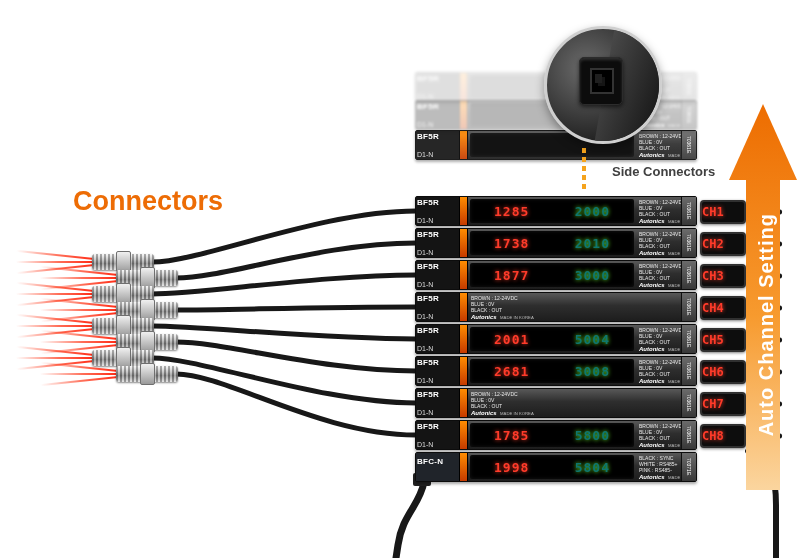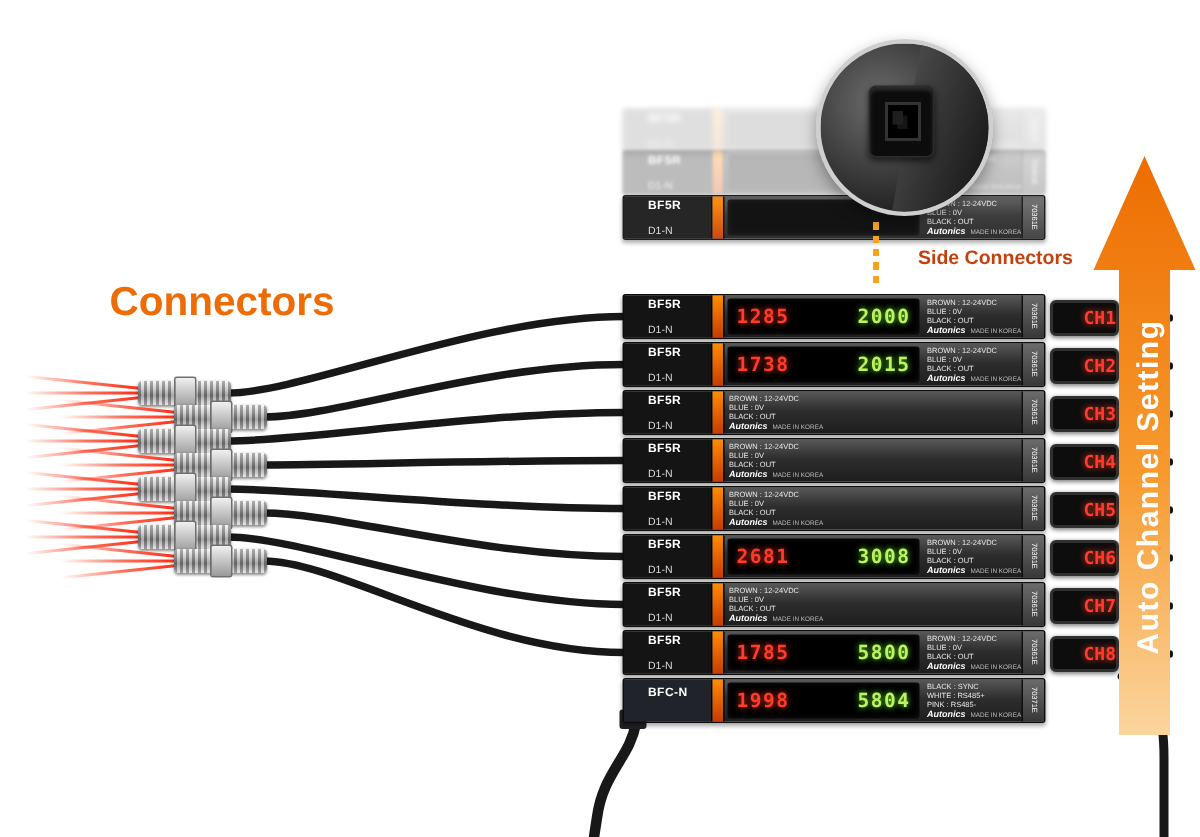--- a/index.html
+++ b/index.html
@@ -31,47 +31,47 @@
   .b3{transform:rotate(-6deg) translateY(3px);}
 
   
   .amp-stack{position:absolute;left:415px;top:196px;z-index:10;}
   .ghost-stack{position:absolute;left:415px;top:130px;z-index:5;}
   .amp-row{width:282px;height:30px;box-sizing:border-box;display:flex;align-items:stretch;
      background:linear-gradient(180deg,#585858 0%,#2e2e2e 45%,#1d1d1d 100%);
      border:1px solid #0c0c0c;border-radius:2px;margin-bottom:2px;
      box-shadow:0 2px 3px rgba(0,0,0,.35);}
   .amp-left{width:42px;background:#141414;color:#fff;display:flex;flex-direction:column;
-     justify-content:center;padding-left:16px;gap:10px;border-right:1px solid #000;}
+     justify-content:center;padding-left:1px;gap:10px;border-right:1px solid #000;}
   .amp-model{font-size:8px;font-weight:bold;letter-spacing:.3px;line-height:8px;}
   .amp-sub{font-size:7px;color:#ddd;line-height:7px;}
   .amp-led{width:7px;background:linear-gradient(180deg,#ff8c00,#c63b00);border-right:1px solid #000;}
   .amp-display{flex:0 0 116px;background:#000;margin:2px;border-radius:2px;display:flex;
-     align-items:center;justify-content:space-between;padding:0 6px;
+     align-items:center;justify-content:space-between;padding:0 24px;
      box-shadow:inset 0 0 4px rgba(255,255,255,.08);}
   .seg{font-family:"DejaVu Sans Mono",monospace;font-weight:bold;font-size:13px;letter-spacing:1px;}
   .seg.red{color:#ff3b2a;text-shadow:0 0 4px rgba(255,60,40,.9);}
-  .seg.green{color:#bef264;text-shadow:0 0 4px rgba(110,255,40,.9);}
+  .seg.green{color:#0f766e;text-shadow:0 0 4px rgba(110,255,40,.9);}
   .amp-info{flex:1;display:flex;flex-direction:column;justify-content:center;padding:1px 3px;overflow:hidden;}
   .wire{font-size:5px;color:#e8e8e8;line-height:6px;white-space:nowrap;}
   .brandline{display:flex;align-items:center;gap:3px;margin-top:1px;}
   .brand{font-style:italic;font-weight:bold;font-size:6px;color:#fff;}
   .origin{font-style:normal;font-size:5px;color:#b9b9b9;transform:scale(.85);transform-origin:left center;white-space:nowrap;}
   .amp-part{width:14px;background:linear-gradient(180deg,#6b6b6b,#383838);color:#fff;font-size:5px;
      display:flex;align-items:center;justify-content:center;writing-mode:vertical-rl;
      border-left:1px solid #101010;}
   .amp-converter .amp-left{background:#20242a;}
 
   
   .channel-col{position:absolute;left:700px;top:196px;z-index:7;display:flex;flex-direction:column;}
   .ch-wrap{position:relative;height:32px;width:86px;display:flex;align-items:center;}
   .ch-cable{position:absolute;left:42px;top:50%;transform:translateY(-50%);width:40px;height:5px;
      background:#161616;border-radius:2px;}
   .ch-module{position:relative;z-index:1;width:46px;height:24px;box-sizing:border-box;background:#0d0d0d;
-     border:2px solid #303030;border-radius:4px;display:flex;align-items:center;justify-content:flex-end;
+     border:2px solid #303030;border-radius:4px;display:flex;align-items:center;justify-content:flex-start;
      box-shadow:0 1px 3px rgba(0,0,0,.5);}
   .chseg{font-size:12px;letter-spacing:0;}
 
   
   .arrow-svg{position:absolute;left:727px;top:100px;z-index:8;}
   .arrow-text{position:absolute;left:747px;top:170px;width:38px;height:310px;z-index:9;
      display:flex;align-items:center;justify-content:center;}
   .arrow-text span{writing-mode:vertical-rl;transform:rotate(180deg);color:#fff;font-weight:bold;
      font-size:20px;white-space:nowrap;letter-spacing:1px;}
 
@@ -84,21 +84,21 @@
   .connector-block{position:absolute;left:32px;top:28px;width:42px;height:46px;background:#0c0c0c;
      border-radius:5px;border:1px solid #2c2c2c;z-index:2;
      box-shadow:inset 0 2px 3px rgba(255,255,255,.15),0 2px 4px rgba(0,0,0,.6);}
   .connector-socket{position:absolute;left:10px;top:10px;width:20px;height:22px;background:#000;
      border:2px solid #333;}
   .connector-socket::after{content:"";position:absolute;left:3px;top:4px;width:7px;height:9px;
      background:#1f1f1f;box-shadow:3px 3px 0 #151515;}
 
   .dotline{position:absolute;left:582px;top:148px;width:4px;height:44px;z-index:6;
      background:repeating-linear-gradient(180deg,#f5a31d 0 5px,transparent 5px 9px);}
-  .side-label{position:absolute;left:612px;top:164px;color:#c2410c;font-weight:bold;font-size:13px;z-index:31;}
+  .side-label{position:absolute;left:612px;top:164px;color:#404040;font-weight:bold;font-size:13px;z-index:31;}
 </style>
 </head>
 <body>
 
 <div class="scene">
 
   <div class="main-title">
     <div>Connectors</div>
   </div>
 
@@ -258,73 +258,81 @@
     <div class="amp-part">70361E</div>
   </div>
       <div class="amp-row">
     <div class="amp-left">
       <span class="amp-model">BF5R</span>
       <span class="amp-sub">D1-N</span>
     </div>
     <div class="amp-led"></div>
     <div class="amp-display">
       <span class="seg red">1738</span>
-      <span class="seg green">2015</span>
-    </div>
-    <div class="amp-info">
-      <span class="wire">BROWN : 12-24VDC</span>
-      <span class="wire">BLUE : 0V</span>
-      <span class="wire">BLACK : OUT</span>
-      <span class="brandline">
-        <i class="brand">Autonics</i>
-        <em class="origin">MADE IN KOREA</em>
-      </span>
-    </div>
-    <div class="amp-part">70361E</div>
-  </div>
-      <div class="amp-row">
-    <div class="amp-left">
-      <span class="amp-model">BF5R</span>
-      <span class="amp-sub">D1-N</span>
-    </div>
-    <div class="amp-led"></div>
-    <div class="amp-info">
-      <span class="wire">BROWN : 12-24VDC</span>
-      <span class="wire">BLUE : 0V</span>
-      <span class="wire">BLACK : OUT</span>
-      <span class="brandline">
-        <i class="brand">Autonics</i>
-        <em class="origin">MADE IN KOREA</em>
-      </span>
-    </div>
-    <div class="amp-part">70361E</div>
-  </div>
-      <div class="amp-row">
-    <div class="amp-left">
-      <span class="amp-model">BF5R</span>
-      <span class="amp-sub">D1-N</span>
-    </div>
-    <div class="amp-led"></div>
-    <div class="amp-info">
-      <span class="wire">BROWN : 12-24VDC</span>
-      <span class="wire">BLUE : 0V</span>
-      <span class="wire">BLACK : OUT</span>
-      <span class="brandline">
-        <i class="brand">Autonics</i>
-        <em class="origin">MADE IN KOREA</em>
-      </span>
-    </div>
-    <div class="amp-part">70361E</div>
-  </div>
-      <div class="amp-row">
-    <div class="amp-left">
-      <span class="amp-model">BF5R</span>
-      <span class="amp-sub">D1-N</span>
-    </div>
-    <div class="amp-led"></div>
+      <span class="seg green">2010</span>
+    </div>
+    <div class="amp-info">
+      <span class="wire">BROWN : 12-24VDC</span>
+      <span class="wire">BLUE : 0V</span>
+      <span class="wire">BLACK : OUT</span>
+      <span class="brandline">
+        <i class="brand">Autonics</i>
+        <em class="origin">MADE IN KOREA</em>
+      </span>
+    </div>
+    <div class="amp-part">70361E</div>
+  </div>
+      <div class="amp-row">
+    <div class="amp-left">
+      <span class="amp-model">BF5R</span>
+      <span class="amp-sub">D1-N</span>
+    </div>
+    <div class="amp-led"></div>
+    <div class="amp-display">
+      <span class="seg red">1877</span>
+      <span class="seg green">3000</span>
+    </div>
+    <div class="amp-info">
+      <span class="wire">BROWN : 12-24VDC</span>
+      <span class="wire">BLUE : 0V</span>
+      <span class="wire">BLACK : OUT</span>
+      <span class="brandline">
+        <i class="brand">Autonics</i>
+        <em class="origin">MADE IN KOREA</em>
+      </span>
+    </div>
+    <div class="amp-part">70361E</div>
+  </div>
+      <div class="amp-row">
+    <div class="amp-left">
+      <span class="amp-model">BF5R</span>
+      <span class="amp-sub">D1-N</span>
+    </div>
+    <div class="amp-led"></div>
+    <div class="amp-info">
+      <span class="wire">BROWN : 12-24VDC</span>
+      <span class="wire">BLUE : 0V</span>
+      <span class="wire">BLACK : OUT</span>
+      <span class="brandline">
+        <i class="brand">Autonics</i>
+        <em class="origin">MADE IN KOREA</em>
+      </span>
+    </div>
+    <div class="amp-part">70361E</div>
+  </div>
+      <div class="amp-row">
+    <div class="amp-left">
+      <span class="amp-model">BF5R</span>
+      <span class="amp-sub">D1-N</span>
+    </div>
+    <div class="amp-led"></div>
+    <div class="amp-display">
+      <span class="seg red">2001</span>
+      <span class="seg green">5004</span>
+    </div>
     <div class="amp-info">
       <span class="wire">BROWN : 12-24VDC</span>
       <span class="wire">BLUE : 0V</span>
       <span class="wire">BLACK : OUT</span>
       <span class="brandline">
         <i class="brand">Autonics</i>
         <em class="origin">MADE IN KOREA</em>
       </span>
     </div>
     <div class="amp-part">70361E</div>

